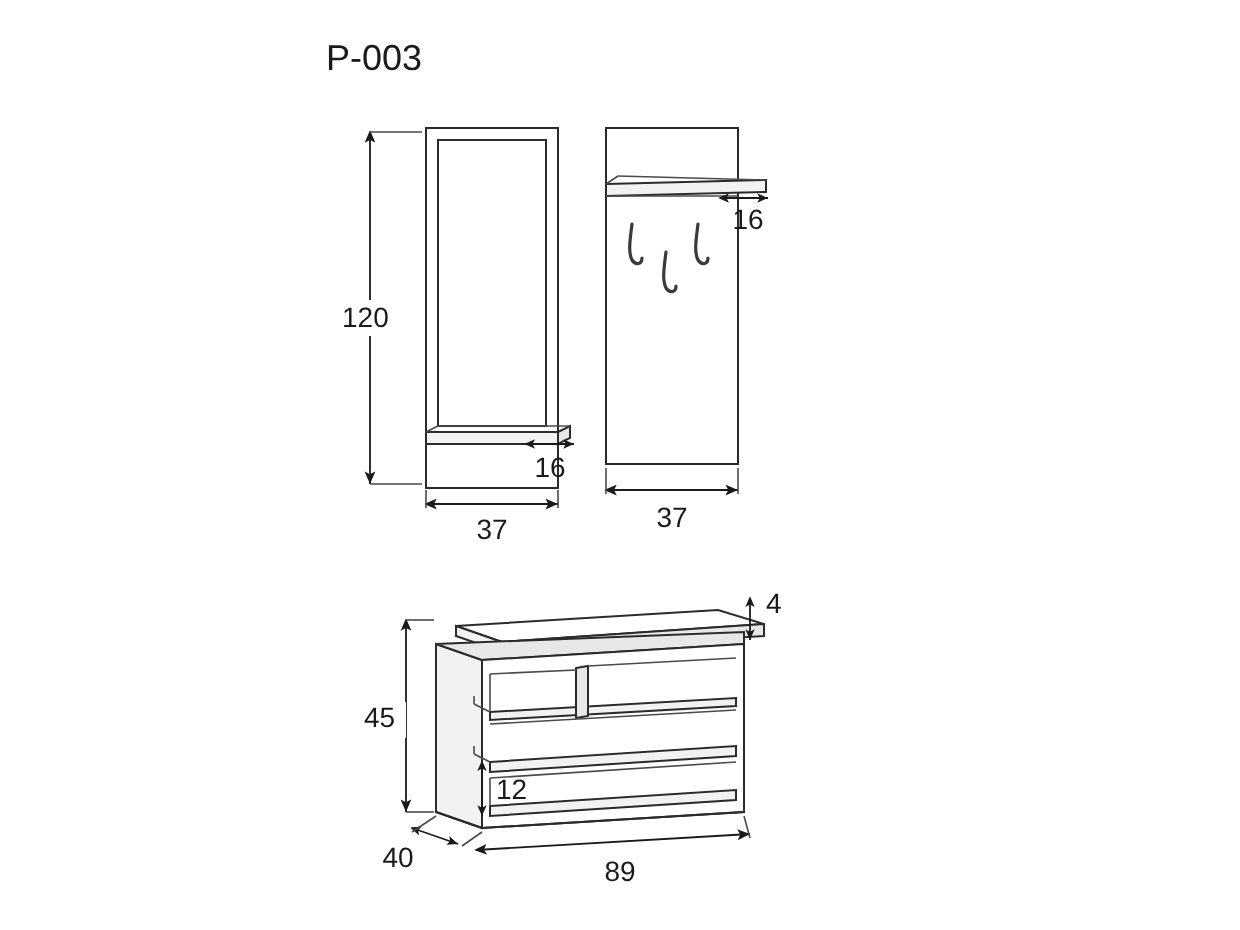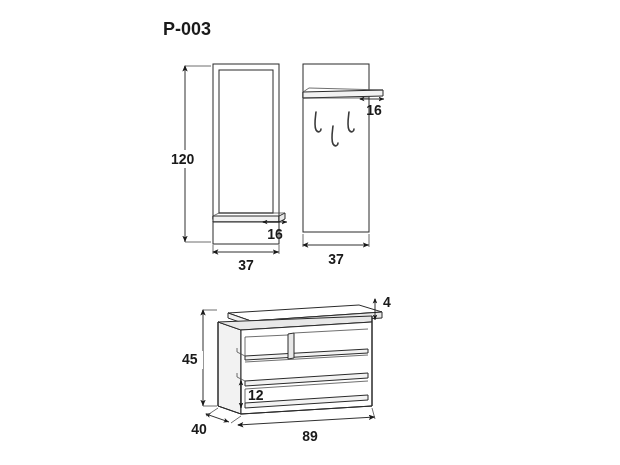--- a/index.html
+++ b/index.html
@@ -14,21 +14,20 @@
     color: #1a1a1a;
     overflow: hidden;
     position: relative;
   }
   #drawing-root {
     position: absolute;
     left: 0;
     top: 0;
     width: 620px;
     height: 465px;
-    font-weight: bold;
   }
   svg#tech-drawing {
     display: block;
     width: 620px;
     height: 465px;
   }
   .ln {
     fill: none;
     stroke: #2b2b2b;
     stroke-width: 1;

